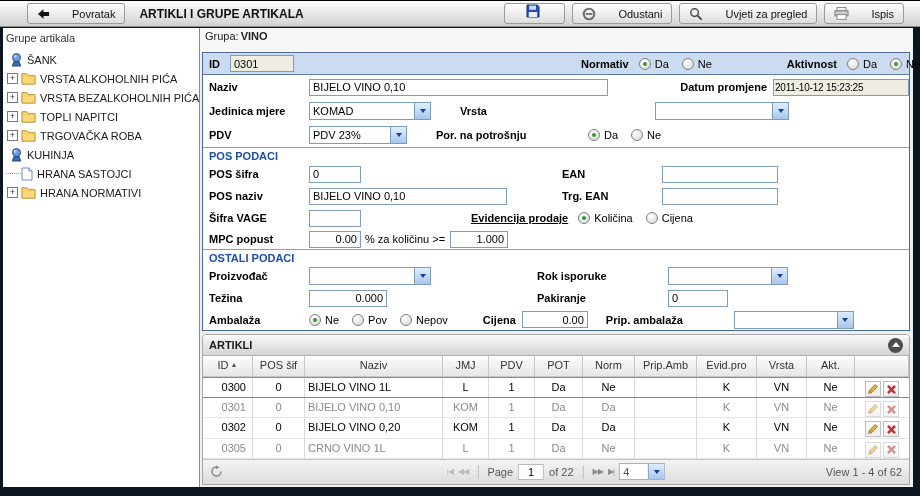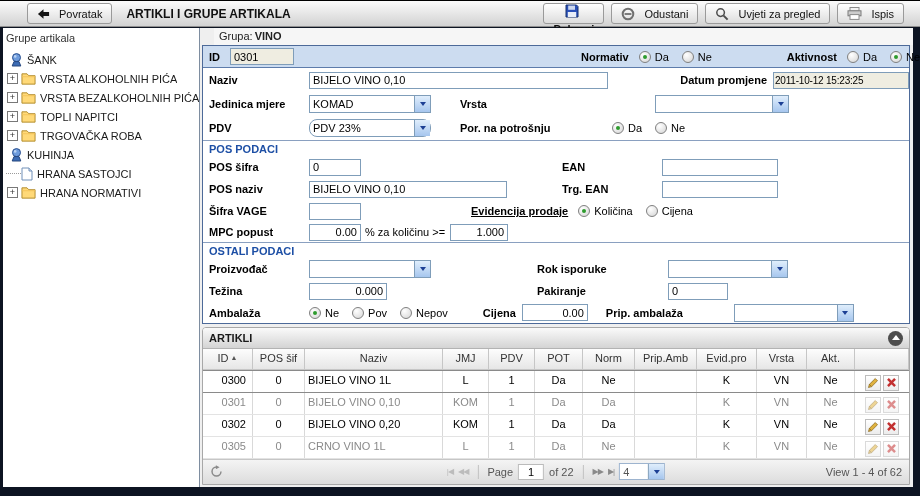--- a/index.html
+++ b/index.html
@@ -1,21 +1,21 @@
 <!DOCTYPE html>
 <html><head>
 <meta charset="utf-8">
 <style>
   html,body{margin:0;padding:0;background:#333;}
   *{box-sizing:border-box;}
   .app{position:relative;width:920px;height:496px;background:#0d1422;font-family:"Liberation Sans",sans-serif;overflow:hidden;}
 
   
   .toolbar{position:absolute;top:0;left:0;right:0;height:27px;background:linear-gradient(#fbfbfb,#d2d2d2);border-top:1px solid #000;border-bottom:1px solid #8e8e8e;display:flex;align-items:center;}
-  .tb-btn{height:21px;display:inline-flex;align-items:center;gap:5px;padding:0 9px;background:linear-gradient(#ffffff,#dddddd);border:1px solid #9a9a9a;border-radius:3px;font-size:11px;color:#111;cursor:default;}
+  .tb-btn{height:21px;display:inline-flex;align-items:center;gap:18px;padding:0 9px;background:linear-gradient(#ffffff,#dddddd);border:1px solid #9a9a9a;border-radius:3px;font-size:11px;color:#111;cursor:default;}
   .tb-btn.bold{font-weight:bold;flex-direction:column;}
   .back-btn{margin-left:27px;}
   .tb-title{margin-left:14px;font-weight:bold;font-size:12px;color:#111;}
   .tb-right{margin-left:auto;display:flex;gap:7px;margin-right:16px;}
 
   
   .content{position:absolute;top:28px;left:3px;right:7px;bottom:9px;background:#bef264;display:flex;}
 
   
   .sidebar{width:197px;background:#fff;border-right:1px solid #7e8da0;padding-top:2px;flex:none;}
@@ -23,21 +23,21 @@
   .tree{padding-left:3px;}
   .titem{display:flex;align-items:center;height:19px;font-size:11px;color:#1a1a1a;white-space:nowrap;}
   .expander{width:11px;height:11px;flex:none;border:1px solid #787878;background:#fff;font-size:9px;line-height:9px;text-align:center;color:#333;margin:0 3px 0 1px;}
   .tspacer{width:15px;flex:none;border-top:1px dotted #9a9a9a;margin-right:0px;height:0;}
   .rootpad{width:4px;flex:none;}
   .ticon{display:inline-flex;flex:none;margin-right:4px;}
   .tlabel{overflow:hidden;}
 
   
   .main{flex:1;background:#efefef;display:flex;flex-direction:column;min-width:0;}
-  .grupa-line{height:17px;font-size:11px;color:#222;padding:2px 0 0 5px;background:#f6f6f6;margin-left:14px;}
+  .grupa-line{height:24px;font-size:11px;color:#222;padding:2px 0 0 5px;background:#f6f6f6;}
   .grupa-line b{margin-left:2px;}
 
   
   .form{margin:0 3px 0 2px;border:1px solid #4d6a99;background:#fff;flex:none;}
   .frow{display:flex;align-items:center;height:24px;font-size:11px;color:#000;}
   .frow.h22{height:22px;}
   .flabel{font-weight:bold;width:106px;padding-left:6px;flex:none;}
   .hdr-row{background:#ccdcf0;border-bottom:1px solid #5d7cab;}
   .sect{color:#1d4fa5;font-weight:bold;font-size:11px;height:16px;padding:2px 0 0 6px;border-top:1px solid #8aa0c0;}
   .inp{border:1px solid #7f9db9;height:17px;font-size:11px;padding:0 3px;font-family:"Liberation Sans",sans-serif;background:#fff;color:#000;}
@@ -296,21 +296,21 @@
           <span class="combo" style="width:134px;">
             <span class="combo-text"></span>
             <span class="combo-btn">
                 <span class="combo-arrow"></span>
               </span>
           </span>
         </div>
 
         <div class="frow">
           <span class="flabel">PDV</span>
-          <span class="combo" style="width:122px;border-radius:8px;">
+          <span class="combo" style="width:98px;">
             <span class="combo-text">PDV 23%</span>
             <span class="combo-btn">
                 <span class="combo-arrow"></span>
               </span>
           </span>
           <span class="blabel" style="margin-left:29px;width:152px;">Por. na potrošnju</span>
           <span class="rgroup">
             <span class="radio checked"></span>
               <span class="rlabel">Da</span>
             <span class="radio"></span>

